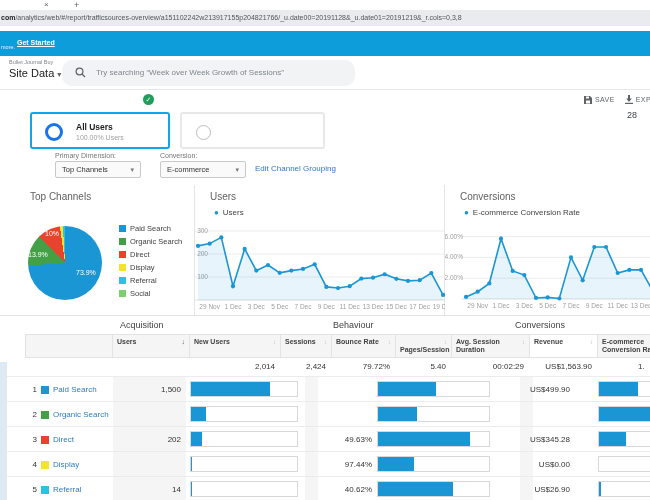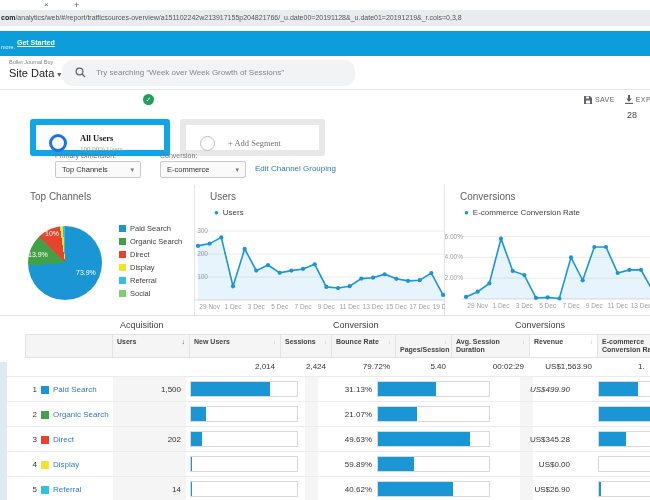--- a/index.html
+++ b/index.html
@@ -28,21 +28,21 @@
   .search svg { position:absolute; left:13px; top:7px; }
   .search-ph { position:absolute; left:34px; top:0; line-height:26px; font-size:8px; color:#80868b; white-space:nowrap; }
   
   .toolbar-title { position:absolute; left:30px; top:94px; font-size:11px; font-weight:bold; color:#212121; }
   .check-badge { position:absolute; left:143px; top:94px; width:11px; height:11px; border-radius:50%; background:#1e9e5a; color:#fff; font-size:7px; line-height:11px; text-align:center; }
   .actions { position:absolute; left:584px; top:95px; width:80px; white-space:nowrap; font-size:7px; color:#5f6368; letter-spacing:.4px; }
   .action-btn { display:inline-block; margin-right:10px; cursor:pointer; }
   .action-btn svg { vertical-align:-2px; margin-right:3px; }
   .date-frag { position:absolute; left:627px; top:110px; font-size:9px; color:#3c4043; }
   
-  .seg-card { position:absolute; top:119px; height:37px; background:#fff; border:6px solid #0ea5e9; border-radius:3px; cursor:pointer;font-family:Liberation Serif, serif; }
+  .seg-card { position:absolute; top:112px; height:37px; background:#fff; border:2px solid #0ea5e9; border-radius:3px; cursor:pointer; }
   .seg-all { left:30px; width:140px; box-shadow:0 1px 2px rgba(0,0,0,.06); }
   .seg-add { left:180px; width:145px; border-color:#e8e8e8; }
   .ring-blue { position:absolute; left:13px; top:9px; width:18px; height:18px; border:3.5px solid #1a73e8; border-radius:50%; }
   .ring-gray { position:absolute; left:14px; top:11px; width:15px; height:15px; border:1.5px solid #bdbdbd; border-radius:50%; }
   .seg-title { position:absolute; left:44px; top:8px; font-size:8.5px; font-weight:bold; color:#212121; }
   .seg-sub { position:absolute; left:44px; top:20px; font-size:7px; color:#9e9e9e; }
   .seg-add-label { position:absolute; left:42px; top:0; line-height:37px; font-size:8.5px; color:#757575; }
   
   .ctl-label { position:absolute; top:152px; font-size:7px; color:#757575; }
   .ctl-btn { position:absolute; top:161px; height:17px; background:#fafafa; border:1px solid #c9c9c9; border-radius:2px; font-size:7.5px; color:#333; line-height:15px; padding:0 6px; cursor:pointer; }
@@ -123,21 +123,20 @@
   </div>
   <div class="date-frag">28</div>
 
   <div class="seg-card seg-all">
     <div class="ring-blue"></div>
     <div class="seg-title">All Users</div>
     <div class="seg-sub">100.00% Users</div>
   </div>
   <div class="seg-card seg-add">
     <div class="ring-gray"></div>
-    <div class="seg-add-label">+ Add Segment</div>
   </div>
 
   <div class="ctl-label" style="left:55px">Primary Dimension:</div>
   <div class="ctl-label" style="left:160px">Conversion:</div>
   <div class="ctl-btn" style="left:55px;width:86px"><span class="caret">▾</span><span>Top Channels</span></div>
   <div class="ctl-btn" style="left:160px;width:86px"><span class="caret">▾</span><span>E-commerce</span></div>
   <div class="edit-link">Edit Channel Grouping</div>
 
   <div class="charts">
     <div class="vdiv" style="left:194px"></div>
@@ -241,21 +240,21 @@
         <text x="102.669" y="123" text-anchor="middle" font-size="6.5" fill="#9e9e9e" font-family="Liberation Sans, sans-serif">5 Dec</text>
         <text x="126.003" y="123" text-anchor="middle" font-size="6.5" fill="#9e9e9e" font-family="Liberation Sans, sans-serif">7 Dec</text>
         <text x="149.337" y="123" text-anchor="middle" font-size="6.5" fill="#9e9e9e" font-family="Liberation Sans, sans-serif">9 Dec</text>
         <text x="172.671" y="123" text-anchor="middle" font-size="6.5" fill="#9e9e9e" font-family="Liberation Sans, sans-serif">11 Dec</text>
         <text x="196.005" y="123" text-anchor="middle" font-size="6.5" fill="#9e9e9e" font-family="Liberation Sans, sans-serif">13 Dec</text>
       </svg>
   </div>
 
   <div id="tbl-groups">
       <div class="tbl-group" style="left: 120px;">Acquisition</div>
-      <div class="tbl-group" style="left: 333px;">Conversion</div>
+      <div class="tbl-group" style="left: 333px;">Behaviour</div>
       <div class="tbl-group" style="left: 515px;">Conversions</div>
     </div>
   <div id="tbl-head">
       <div class="th-cell first" style="left: 25px; width: 88px;"></div>
       <div class="th-cell" style="left: 113px; width: 77px;"><span class="th-sort">↓</span>Users</div>
       <div class="th-cell" style="left: 190px; width: 91px;"><span class="th-faint">↕</span>New Users</div>
       <div class="th-cell" style="left: 281px; width: 51px;"><span class="th-faint">↕</span>Sessions</div>
       <div class="th-cell" style="left: 332px; width: 64px;"><span class="th-faint">↕</span>Bounce Rate</div>
       <div class="th-cell" style="left: 396px; width: 56px;"><span class="th-faint">↕</span>Pages/Session</div>
       <div class="th-cell" style="left: 452px; width: 78px;"><span class="th-faint">↕</span>Avg. Session Duration</div>
@@ -277,40 +276,38 @@
         <div class="shade" style="left: 113px; width: 73px;"></div>
         <div class="shade" style="left: 305px; width: 13px;"></div>
         <div class="shade" style="left: 520px; width: 13px;"></div>
         <div class="rank">1</div>
         <div class="chsq" style="background: rgb(26, 150, 213);"></div>
         <div class="chlink">Paid Search</div>
         <div class="valcell" style="left: 113px; width: 68px;">1,500</div>
         <div class="barbox" style="left: 190px; width: 108px;">
           <div class="bar" style="width: 74.2%;"></div>
         </div>
-        <div class="valcell" style="left: 310px; width: 62px;">31.13%</div>
         <div class="barbox" style="left: 377px; width: 113px;">
           <div class="bar" style="width: 52%;"></div>
         </div>
-        <div class="valcell" style="left: 498px; width: 72px; font-style: italic;">US$499.90</div>
+        <div class="valcell" style="left: 498px; width: 72px;">US$499.90</div>
         <div class="barbox" style="left: 598px; width: 120px;">
           <div class="bar" style="width: 33%;"></div>
         </div>
       </div>
       <div class="trow" style="top: 25px;">
         <div class="shade" style="left: 113px; width: 73px;"></div>
         <div class="shade" style="left: 305px; width: 13px;"></div>
         <div class="shade" style="left: 520px; width: 13px;"></div>
         <div class="rank">2</div>
         <div class="chsq" style="background: rgb(67, 160, 71);"></div>
         <div class="chlink">Organic Search</div>
         <div class="barbox" style="left: 190px; width: 108px;">
           <div class="bar" style="width: 13.9%;"></div>
         </div>
-        <div class="valcell" style="left: 310px; width: 62px;">21.07%</div>
         <div class="barbox" style="left: 377px; width: 113px;">
           <div class="bar" style="width: 35%;"></div>
         </div>
         <div class="barbox" style="left: 598px; width: 120px;">
           <div class="bar" style="width: 80%;"></div>
         </div>
       </div>
       <div class="trow" style="top: 50px;">
         <div class="shade" style="left: 113px; width: 73px;"></div>
         <div class="shade" style="left: 305px; width: 13px;"></div>
@@ -334,21 +331,21 @@
       <div class="trow" style="top: 75px;">
         <div class="shade" style="left: 113px; width: 73px;"></div>
         <div class="shade" style="left: 305px; width: 13px;"></div>
         <div class="shade" style="left: 520px; width: 13px;"></div>
         <div class="rank">4</div>
         <div class="chsq" style="background: rgb(243, 227, 44);"></div>
         <div class="chlink">Display</div>
         <div class="barbox" style="left: 190px; width: 108px;">
           <div class="bar" style="width: 1.3%;"></div>
         </div>
-        <div class="valcell" style="left: 310px; width: 62px;">59.89%</div>
+        <div class="valcell" style="left: 310px; width: 62px;">97.44%</div>
         <div class="barbox" style="left: 377px; width: 113px;">
           <div class="bar" style="width: 32%;"></div>
         </div>
         <div class="valcell" style="left: 498px; width: 72px;">US$0.00</div>
         <div class="barbox" style="left: 598px; width: 120px;">
           <div class="bar" style="width: 0%;"></div>
         </div>
       </div>
       <div class="trow" style="top: 100px;">
         <div class="shade" style="left: 113px; width: 73px;"></div>

